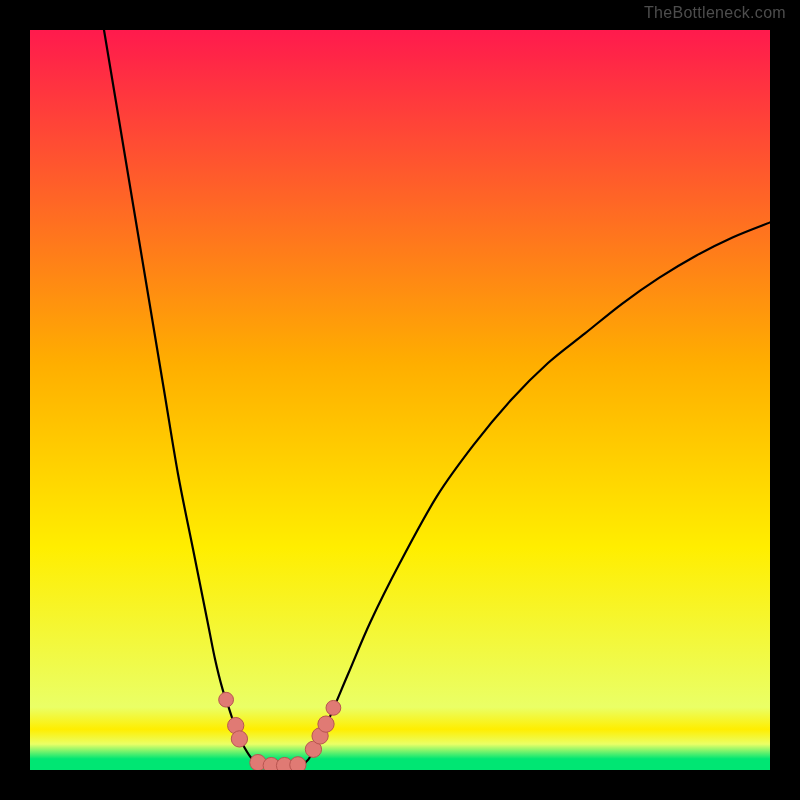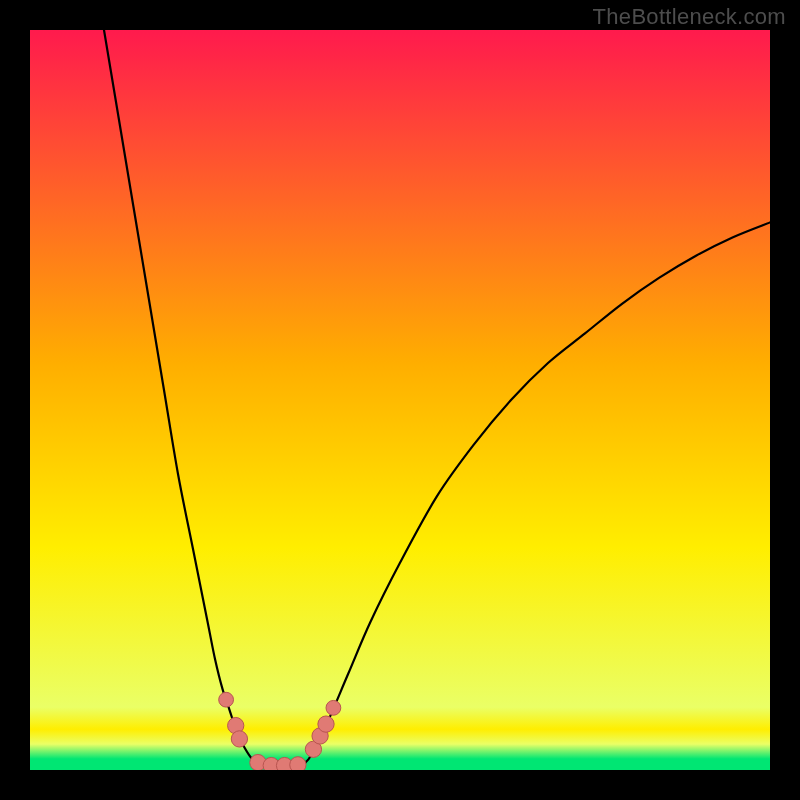--- a/index.html
+++ b/index.html
@@ -15,21 +15,21 @@
     position: relative;
     width: 800px;
     height: 800px;
     background: #000;
   }
   .watermark {
     position: absolute;
     top: 4px;
     right: 14px;
     color: #4d4d4d;
-    font-size: 22px;
+    font-size: 16px;
     font-weight: 500;
     letter-spacing: 0.3px;
     z-index: 5;
   }
   .plot-area {
     position: absolute;
     left: 30px;
     top: 30px;
     width: 740px;
     height: 740px;

